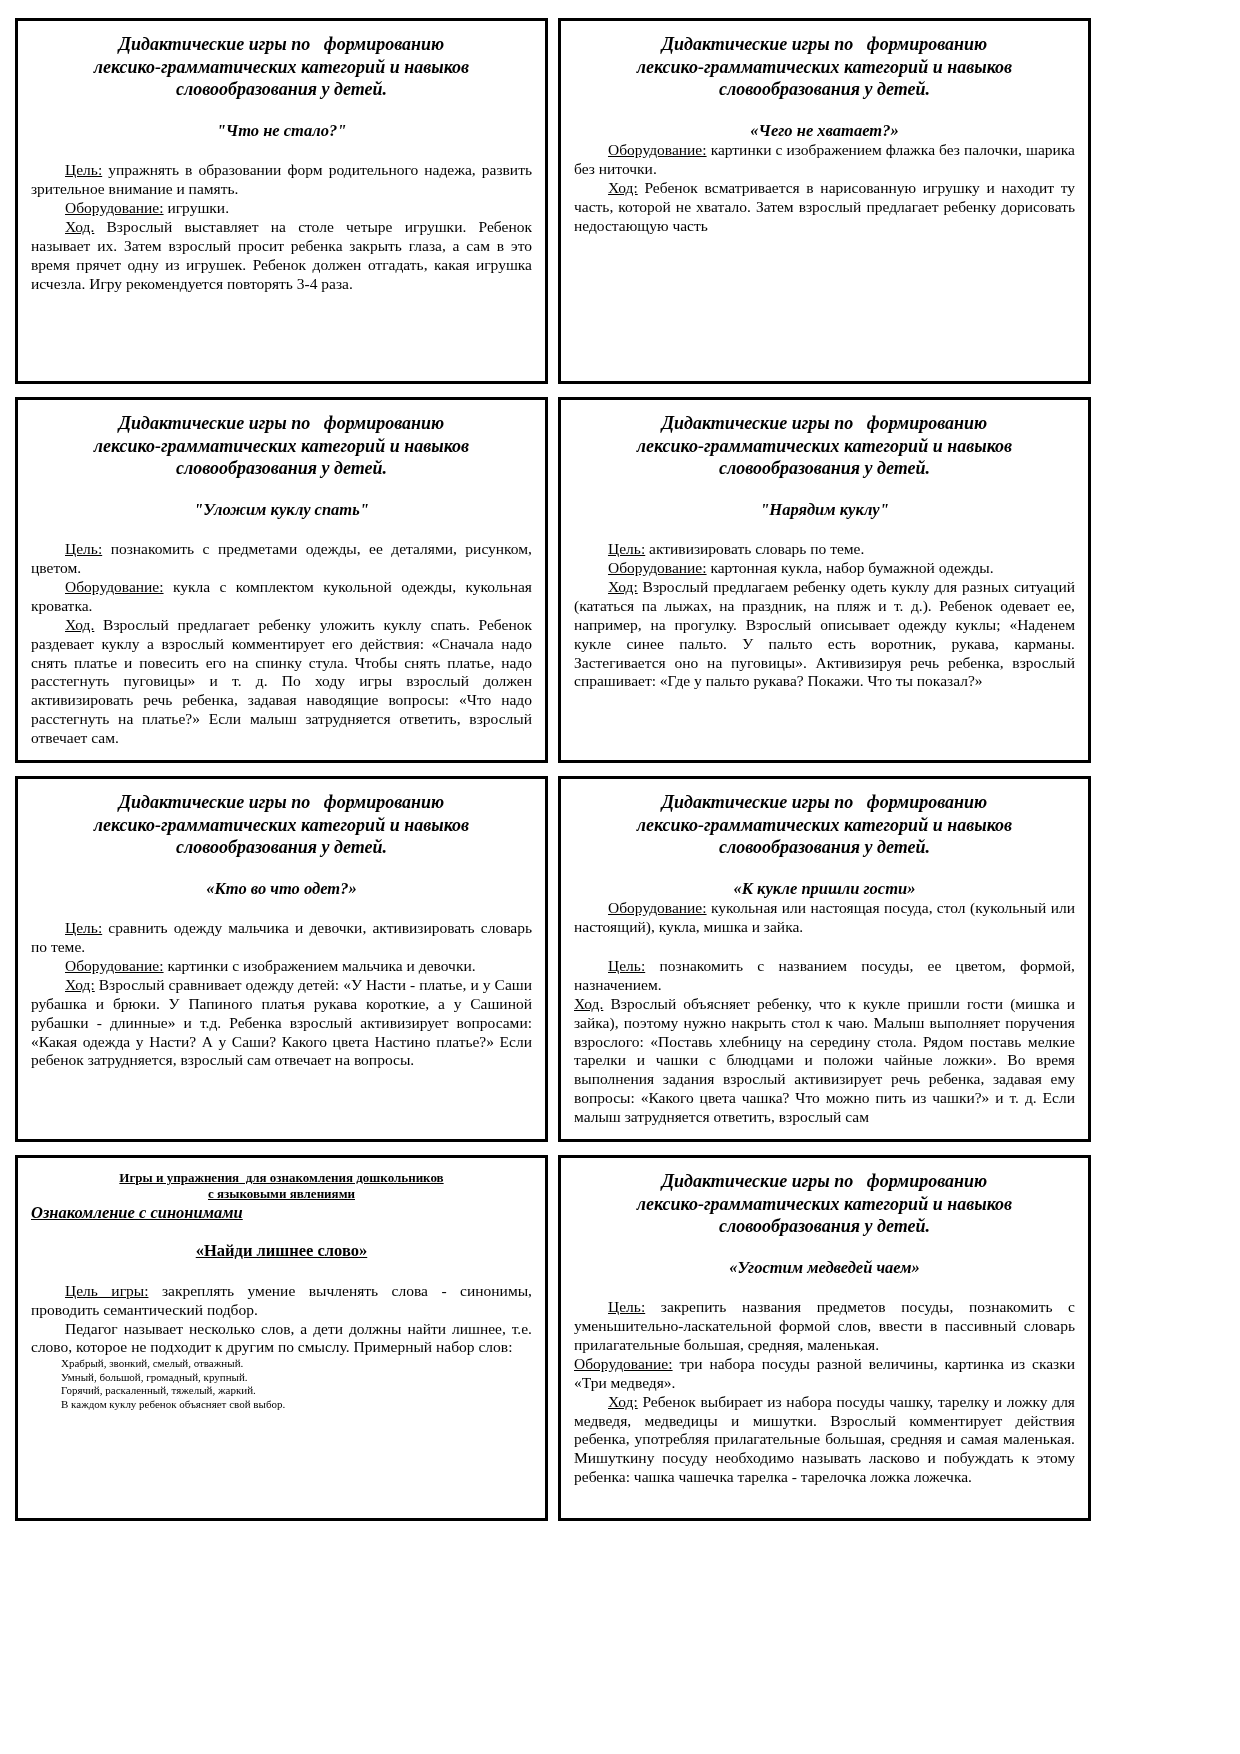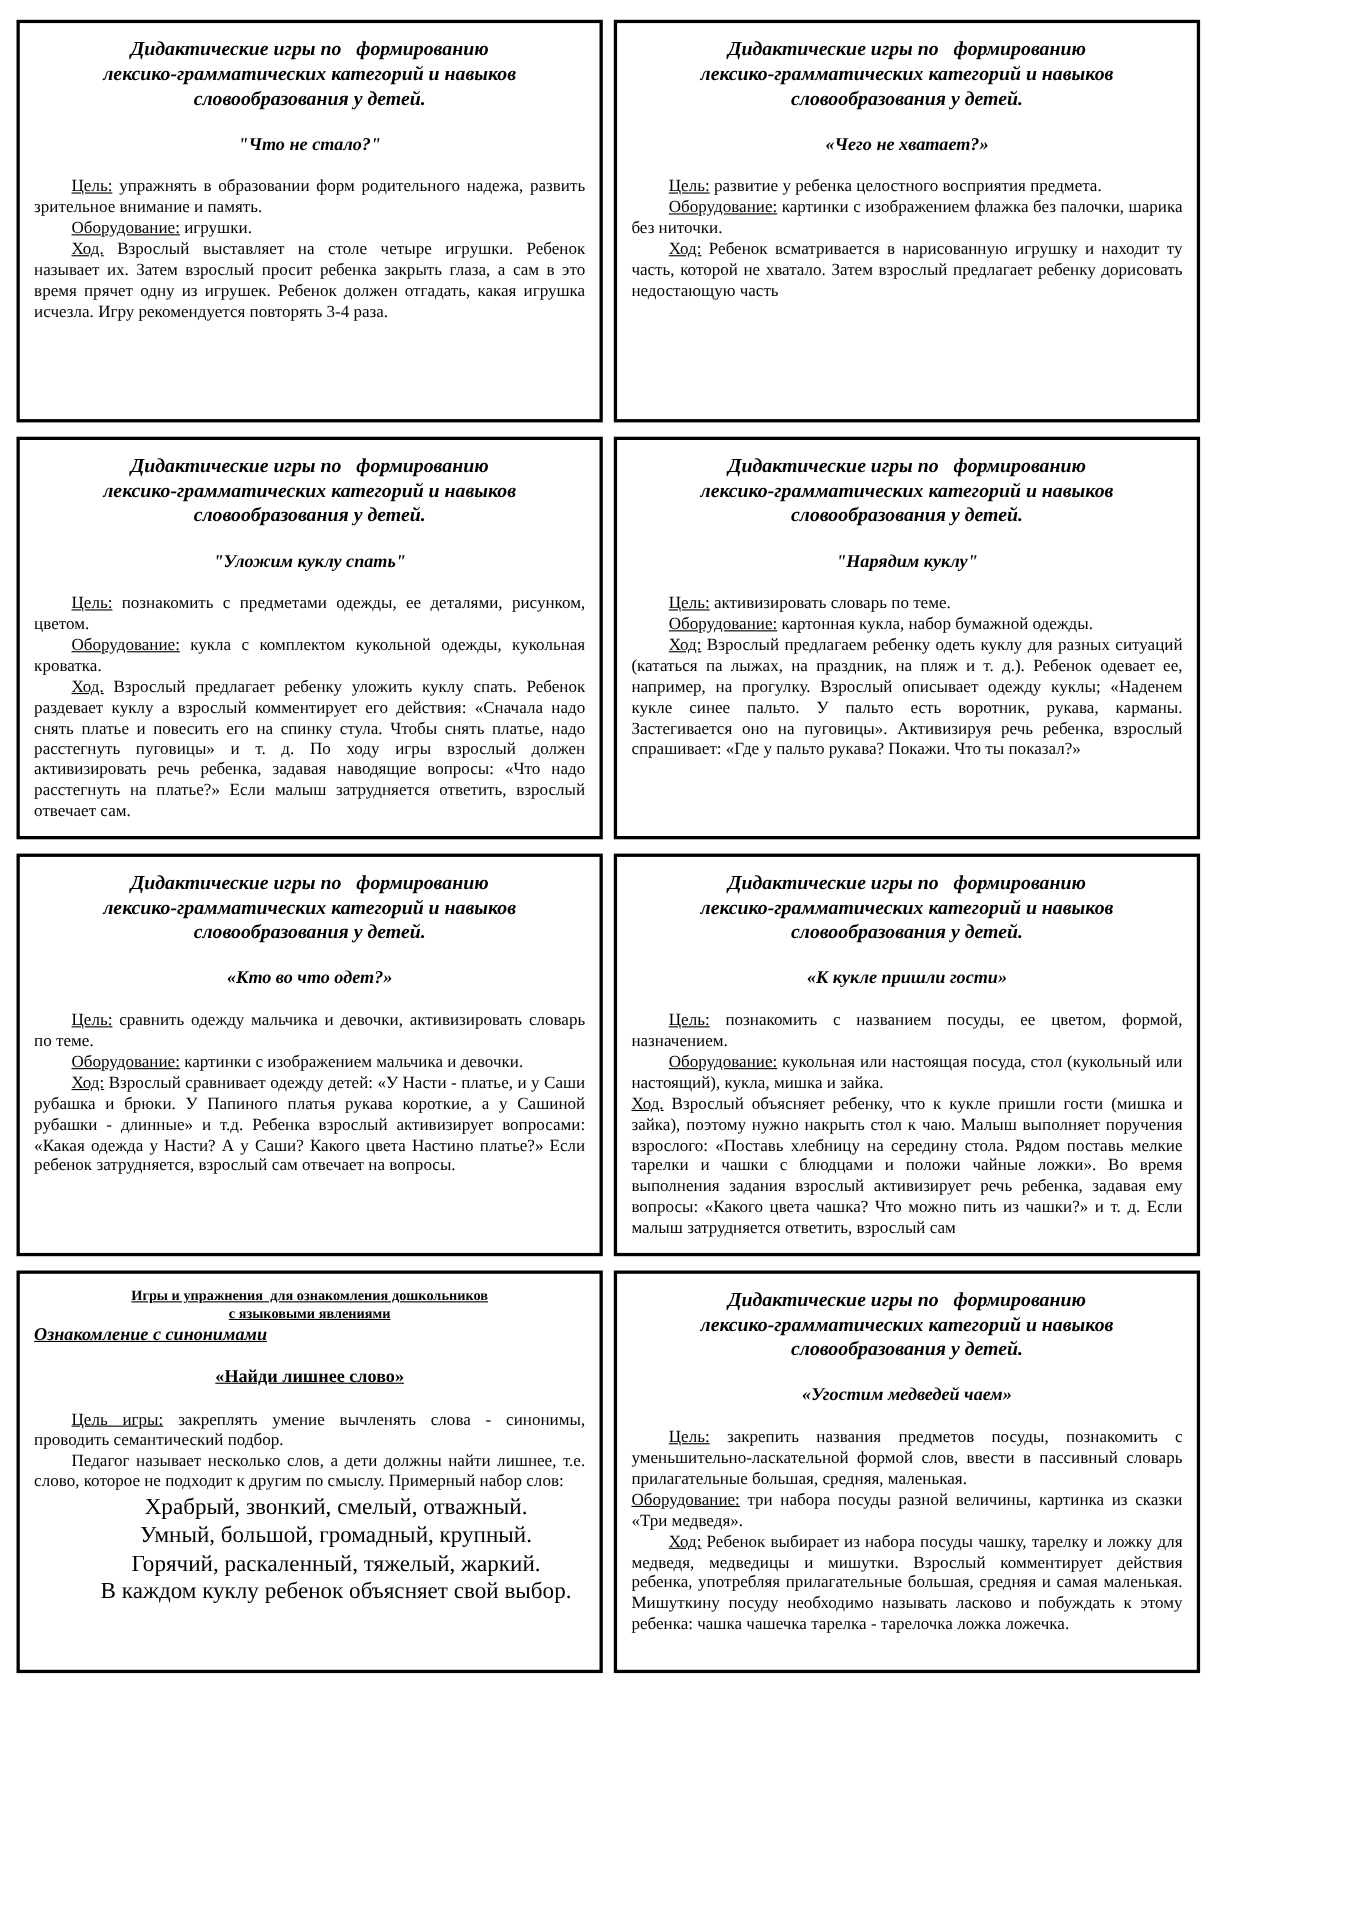--- a/index.html
+++ b/index.html
@@ -36,22 +36,22 @@
     margin-top: 20px;
   }
   .para {
     font-size: 15.5px; line-height: 1.22;
     text-align: justify; text-indent: 34px;
   }
   .first-para { margin-top: 20px; }
   .no-indent { text-indent: 0; }
   .lbl { font-weight: normal; text-decoration: underline; }
   .word-line {
-    font-size: 21px; line-height: 1.22;
-    margin-left: 48px; text-align: center;
+    font-size: 11px; line-height: 1.22;
+    margin-left: 30px; text-align: left;
   }
   
   .card-alt .card-title {
     font-style: normal; font-size: 13px;
     text-decoration: underline;
   }
   .card-alt .title-italic {
     font-size: 16.5px; font-weight: bold; font-style: italic;
     text-decoration: underline; text-align: left; line-height: 1.25;
   }
@@ -74,21 +74,20 @@
       <p class="para first-para"><span class="lbl">Цель:</span> <span>упражнять в образовании форм родительного надежа, развить зрительное внимание и память.</span></p>
       <p class="para"><span class="lbl">Оборудование:</span> <span>игрушки.</span></p>
       <p class="para"><span class="lbl">Ход.</span> <span>Взрослый выставляет на столе четыре игрушки. Ребенок называет их. Затем взрослый просит ребенка закрыть глаза, а сам в это время прячет одну из игрушек. Ребенок должен отгадать, какая игрушка исчезла. Игру рекомендуется повторять 3-4 раза.</span></p>
     </section>
 
     <section class="card">
       <h2 class="card-title">Дидактические игры по   формированию
 лексико-грамматических категорий и навыков
 словообразования у детей.</h2>
       <h3 class="card-subtitle">«Чего не хватает?»</h3>
-      <p class="para first-para"><span class="lbl">Цель:</span> <span>развитие у ребенка целостного восприятия предмета.</span></p>
       <p class="para"><span class="lbl">Оборудование:</span> <span>картинки с изображением флажка без палочки, шарика без ниточки.</span></p>
       <p class="para"><span class="lbl">Ход:</span> <span>Ребенок всматривается в нарисованную игрушку и находит ту часть, которой не хватало. Затем взрослый предлагает ребенку дорисовать недостающую часть</span></p>
     </section>
 
     <section class="card">
       <h2 class="card-title">Дидактические игры по   формированию
 лексико-грамматических категорий и навыков
 словообразования у детей.</h2>
       <h3 class="card-subtitle">"Уложим куклу спать"</h3>
       <p class="para first-para"><span class="lbl">Цель:</span> <span>познакомить с предметами одежды, ее деталями, рисунком, цветом.</span></p>
@@ -114,22 +113,22 @@
       <p class="para first-para"><span class="lbl">Цель:</span> <span>сравнить одежду мальчика и девочки, активизировать словарь по теме.</span></p>
       <p class="para"><span class="lbl">Оборудование:</span> <span>картинки с изображением мальчика и девочки.</span></p>
       <p class="para"><span class="lbl">Ход:</span> <span>Взрослый сравнивает одежду детей: «У Насти - платье, и у Саши рубашка и брюки. У Папиного платья рукава короткие, а у Сашиной рубашки - длинные» и т.д. Ребенка взрослый активизирует вопросами: «Какая одежда у Насти? А у Саши? Какого цвета Настино платье?» Если ребенок затрудняется, взрослый сам отвечает на вопросы.</span></p>
     </section>
 
     <section class="card">
       <h2 class="card-title">Дидактические игры по   формированию
 лексико-грамматических категорий и навыков
 словообразования у детей.</h2>
       <h3 class="card-subtitle">«К кукле пришли гости»</h3>
+      <p class="para"><span class="lbl">Оборудование:</span> <span>кукольная или настоящая посуда, стол (кукольный или настоящий), кукла, мишка и зайка.</span></p>
       <p class="para first-para"><span class="lbl">Цель:</span> <span>познакомить с названием посуды, ее цветом, формой, назначением.</span></p>
-      <p class="para"><span class="lbl">Оборудование:</span> <span>кукольная или настоящая посуда, стол (кукольный или настоящий), кукла, мишка и зайка.</span></p>
       <p class="para no-indent"><span class="lbl">Ход.</span> <span>Взрослый объясняет ребенку, что к кукле пришли гости (мишка и зайка), поэтому нужно накрыть стол к чаю. Малыш выполняет поручения взрослого: «Поставь хлебницу на середину стола. Рядом поставь мелкие тарелки и чашки с блюдцами и положи чайные ложки». Во время выполнения задания взрослый активизирует речь ребенка, задавая ему вопросы: «Какого цвета чашка? Что можно пить из чашки?» и т. д. Если малыш затрудняется ответить, взрослый сам</span></p>
     </section>
 
     <section class="card card-alt">
       <h2 class="card-title">Игры и упражнения  для ознакомления дошкольников
 с языковыми явлениями</h2>
       <h3 class="title-italic">Ознакомление с синонимами</h3>
       <h3 class="card-subtitle">«Найди лишнее слово»</h3>
       <p class="para first-para"><span class="lbl">Цель игры:</span> <span>закреплять умение вычленять слова - синонимы, проводить семантический подбор.</span></p>
       <p class="para">Педагог называет несколько слов, а дети должны найти лишнее, т.е. слово, которое не подходит к другим по смыслу. Примерный набор слов:</p>

